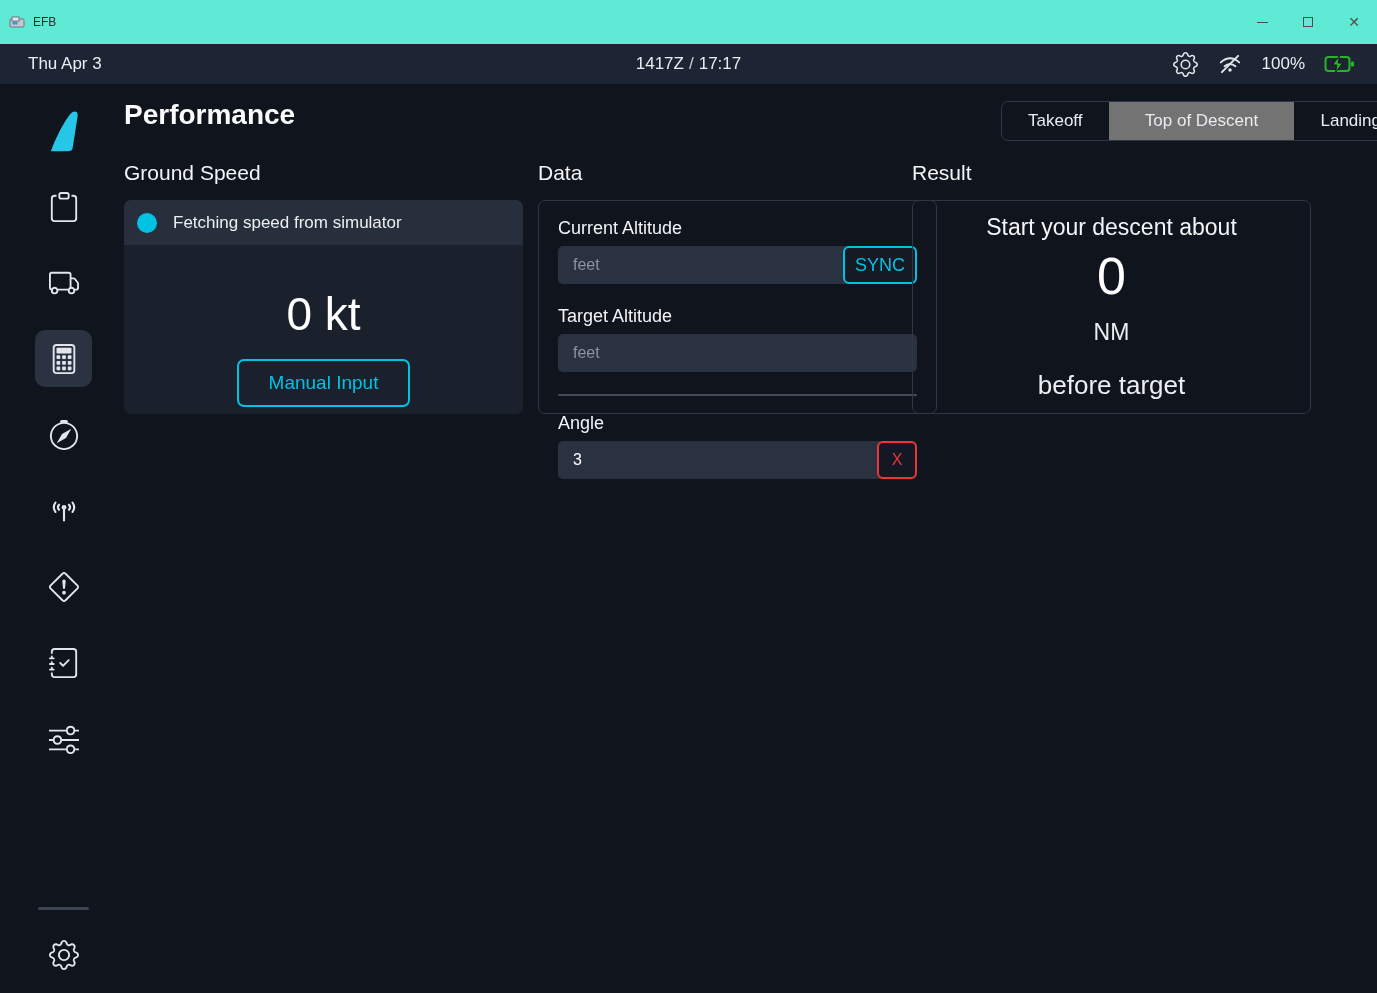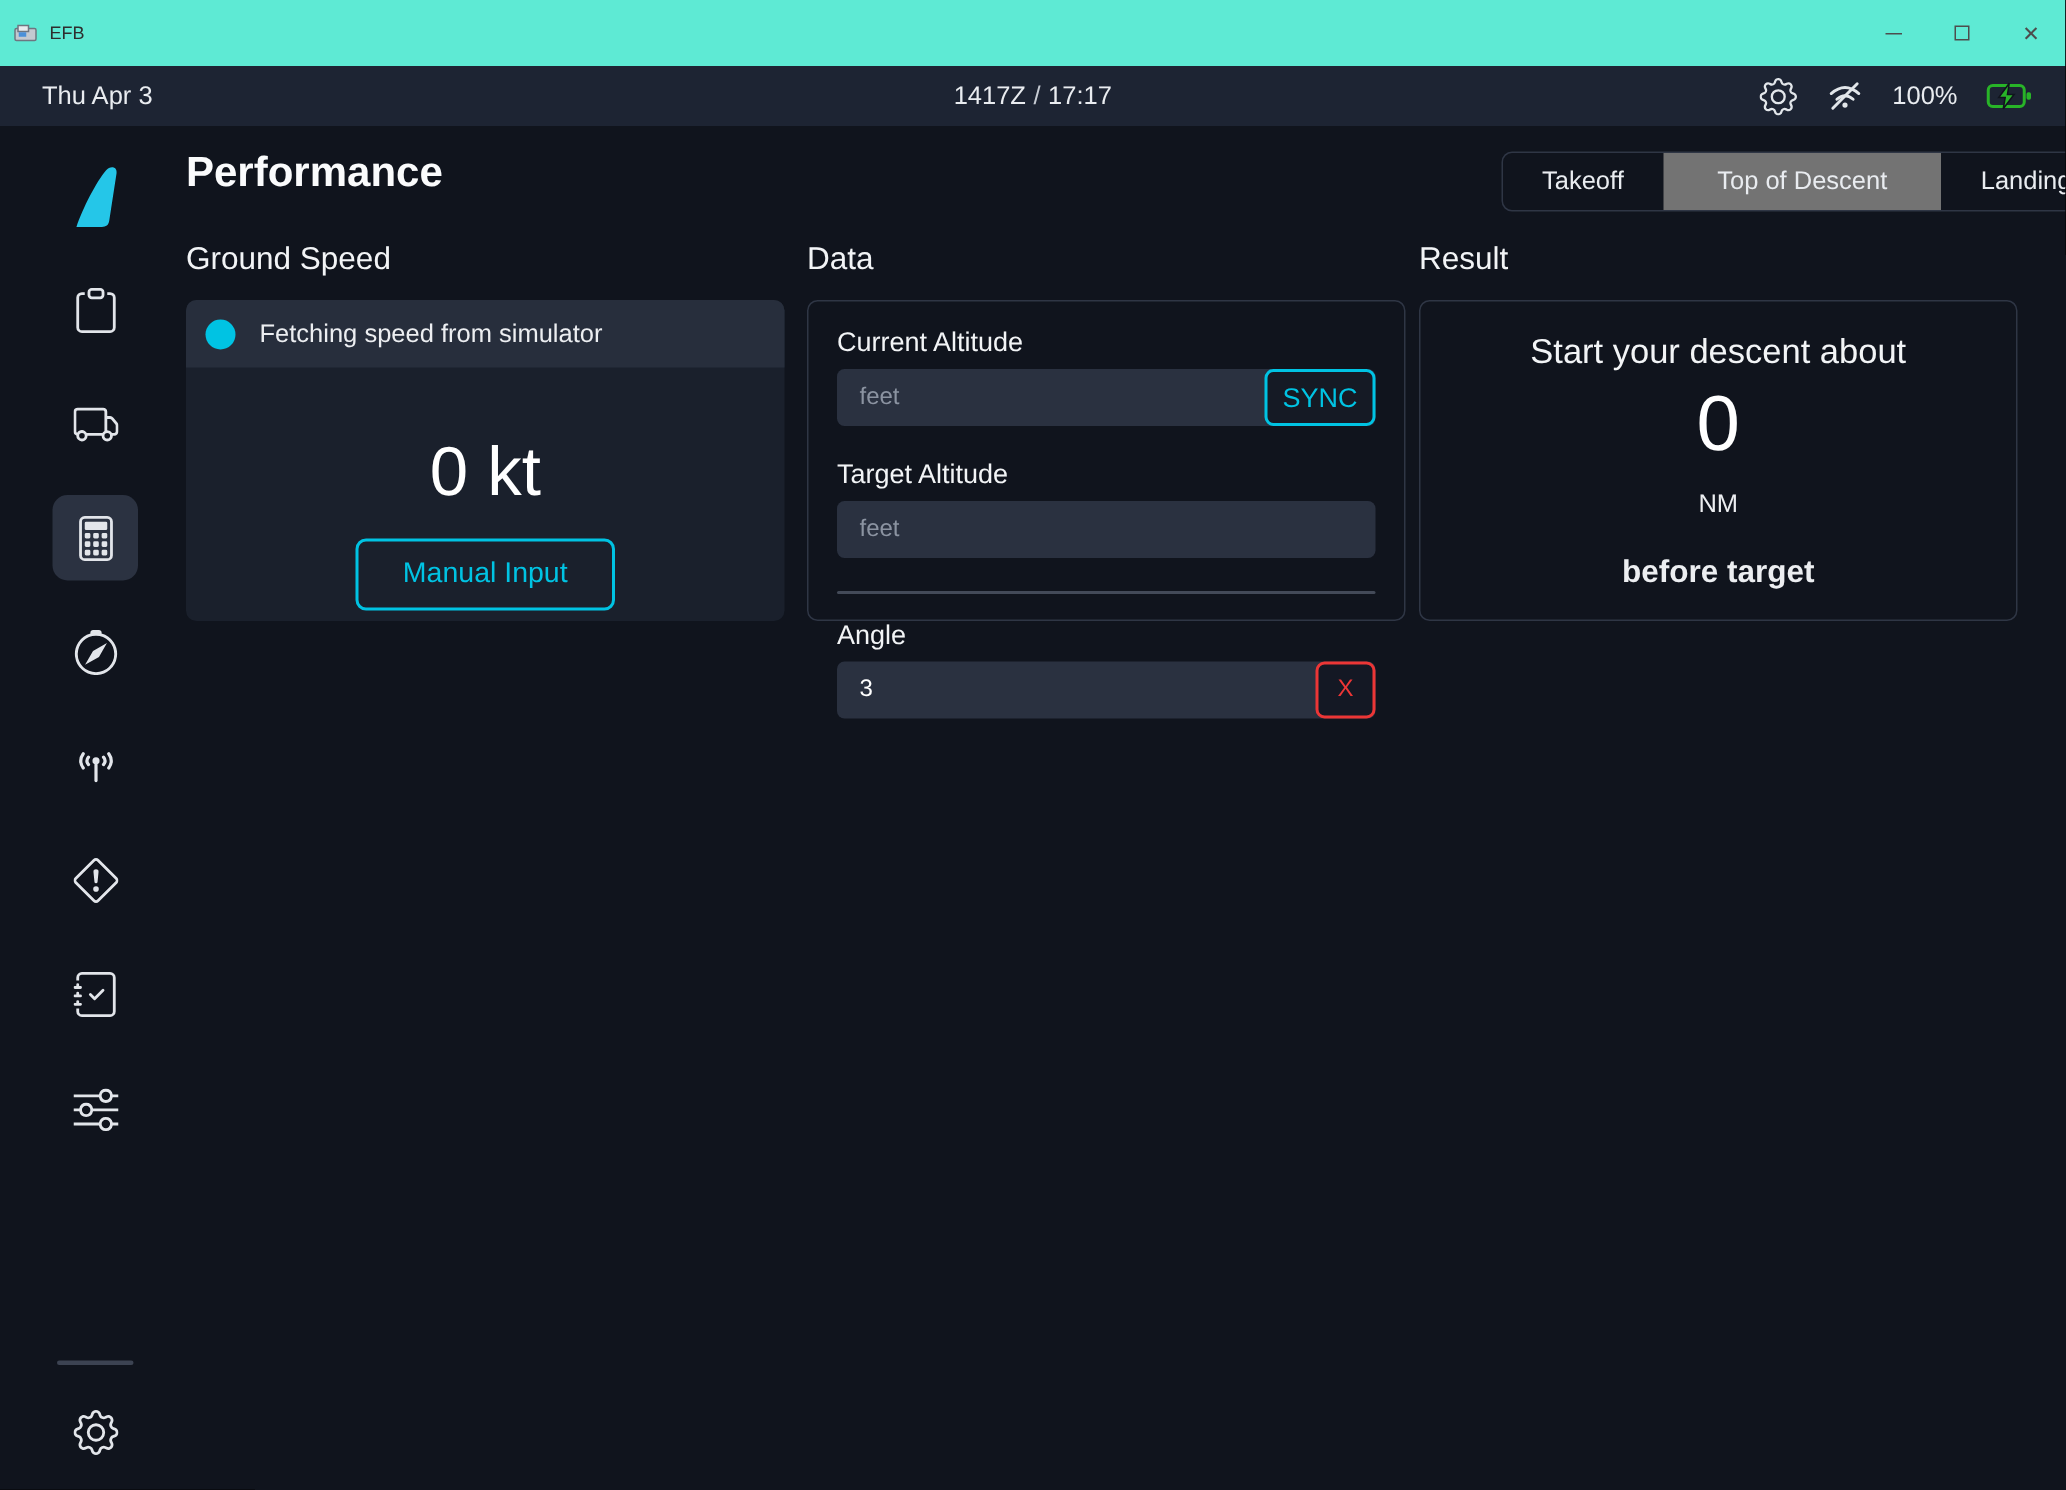--- a/index.html
+++ b/index.html
@@ -39,21 +39,21 @@
   
   .page-title { position:absolute; left:124px; top:15px; font-size:28px; font-weight:600; color:#fafbfc; }
   .tabs { position:absolute; left:1001px; top:17px; width:407px; height:40px; border:1px solid #2f3645; border-radius:7px; display:flex; overflow:hidden; font-size:17px; color:#e9ecf0; }
   .tab { display:flex; align-items:center; justify-content:center; padding:0 26px; flex:0 0 auto; white-space:nowrap; }
   .tab.active { background:#737373; }
   .tab.mid { flex:1; }
 
   
   .col { position:absolute; top:77px; width:399px; }
   .col h2 { font-size:21px; font-weight:500; color:#f2f4f6; }
-  .col-gs { left:124px; } .col-data { left:538px; } .col-result { left:946px; }
+  .col-gs { left:124px; } .col-data { left:538px; } .col-result { left:912px; }
   .card { margin-top:15px; height:214px; border-radius:7px; }
   .card-gs { background:#1a202c; }
   .card-outline { border:1px solid #2f3645; }
 
   
   .gs-header { height:45px; background:#272e3c; border-radius:7px 7px 0 0; display:flex; align-items:center; padding:0 13px; font-size:17px; }
   .gs-dot { width:20px; height:20px; border-radius:50%; background:#00c3e3; margin-right:16px; flex:0 0 auto; }
   .gs-body { display:flex; flex-direction:column; align-items:center; }
   .gs-value { margin-top:42px; font-size:46px; color:#fff; }
   .gs-btn { margin-top:18px; background:transparent; border:2px solid #00c3e3; color:#00c3e3; border-radius:7px; font-size:19px; padding:11px 30px; font-family:inherit; cursor:pointer; }
@@ -65,22 +65,22 @@
   .efb-input { width:100%; height:38px; background:#2a3140; border:none; border-radius:5px; color:#fff; font-size:16px; padding:0 15px; font-family:inherit; outline:none; }
   .efb-input::placeholder { color:#8b93a1; }
   .sync-btn { position:absolute; right:0; top:0; width:74px; height:38px; background:#151a25; border:2px solid #00c3e3; color:#00c3e3; border-radius:6px; font-size:18px; font-family:inherit; cursor:pointer; }
   .clear-btn { position:absolute; right:0; top:0; width:40px; height:38px; background:#141824; border:2px solid #ec3636; color:#ec3636; border-radius:6px; font-size:16px; font-family:inherit; cursor:pointer; }
   .data-divider { height:2px; background:#434a58; border-radius:1px; margin:15px 0 17px 0; }
 
   
   .result-body { height:100%; display:flex; flex-direction:column; align-items:center; justify-content:center; text-align:center; }
   .result-line1 { font-size:23px; color:#f2f4f6; }
   .result-value { font-size:52px; margin-top:5px; color:#fff; }
-  .result-unit { font-size:17px; margin-top:13px; }
-  .result-line2 { font-size:21px; margin-top:24px;font-weight:bold; }
+  .result-unit { font-size:23px; margin-top:13px; }
+  .result-line2 { font-size:26px; margin-top:24px; }
 </style>
 </head>
 <body>
 
 <div class="screen">
 
   <div class="titlebar">
     <span class="tb-appicon">
       <svg width="16" height="16" viewBox="0 0 16 16">
         <rect x="1" y="5" width="14" height="8" rx="1" fill="#c3c9d0" stroke="#6e7680" stroke-width="1"></rect>

